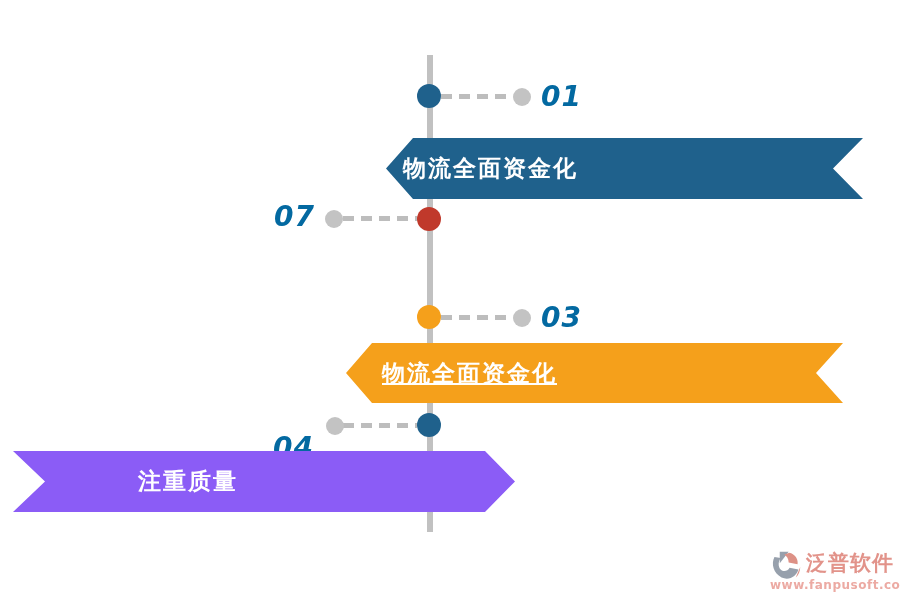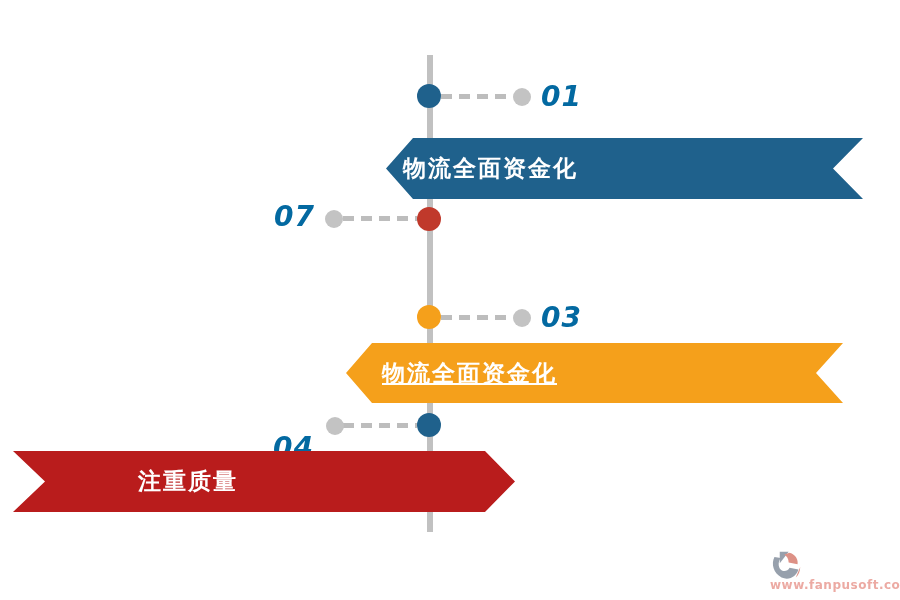--- a/index.html
+++ b/index.html
@@ -104,27 +104,28 @@
   <div class="abs dot d3"></div>
   <div class="abs num n3">03</div>
   <div class="abs banner b3" style="background-color: rgb(245, 160, 27); text-decoration: underline;">
     <span>物流全面资金化</span>
   </div>
 
   <div class="abs marker c4" style="background-color: rgb(31, 97, 140);"></div>
   <div class="abs dash l4"></div>
   <div class="abs dot d4"></div>
   <div class="abs num n4">04</div>
-  <div class="abs banner b4" style="background-color: #b91c1c;">
+  <div class="abs banner b4" style="background-color: #8b5cf6;">
     <span>注重质量</span>
   </div>
 
   <div class="abs logo">
     <svg class="logo-icon" viewBox="0 0 36 36">
       <path d="M11 2 L21 2 L11 15 Z" fill="#97a0ac"></path>
       <path d="M22 3 C29 5 32 11 31 16 L21 14 C21 10 19 7 16 5 Z" fill="#dd9186"></path>
       <path d="M5 8 C1 16 4 26 13 31 C22 35 30 29 32 22 L22 20 C20 24 15 25 12 22 C9 19 9 13 12 9 Z" fill="#97a0ac"></path>
       <path d="M34 19 L29 31 C32 28 34 24 34 19 Z" fill="#dd9186"></path>
     </svg>
+    <div class="brand">泛普软件</div>
     <div class="brand-url">www.fanpusoft.com</div>
   </div>
 
 </div>
 
 </body></html>

